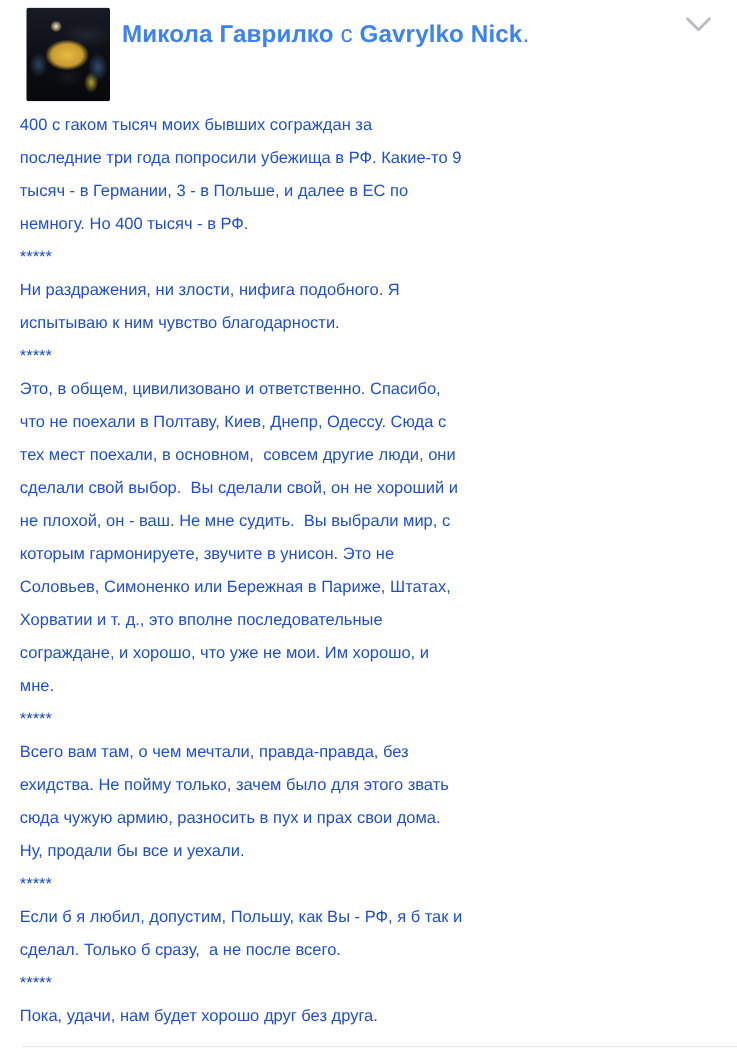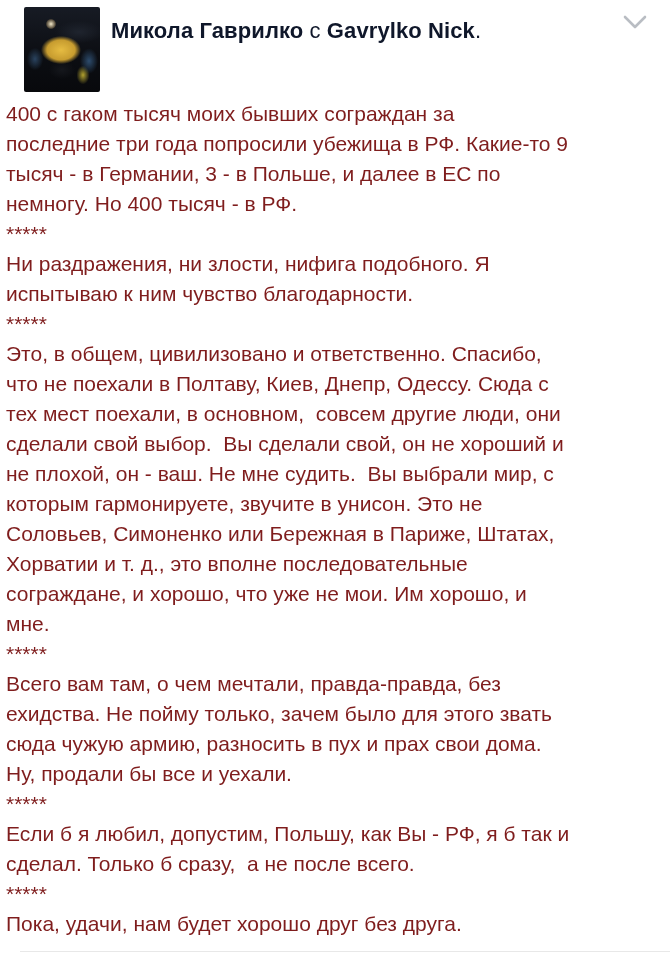--- a/index.html
+++ b/index.html
@@ -34,21 +34,21 @@
   }
 
   .header-text {
     position:absolute;
     left:111px; top:17px;
     right:60px;
   }
   .name-line {
     font-size:22px;
     line-height:27px;
-    color:#0f172a;
+    color:#3b82f6;
     letter-spacing:0.1px;
   }
   .name-line .bold { font-weight:700; cursor:pointer; }
   .name-line .plain { font-weight:400; }
 
   .meta-line {
     margin-top:5px;
     display:flex;
     align-items:center;
     font-size:19px;
@@ -61,25 +61,25 @@
   .chevron {
     position:absolute;
     right:21px; top:13px;
     width:28px; height:20px;
     cursor:pointer;
   }
 
   
   .post-body {
     position:absolute;
-    left:6px; top:99px;
+    left:18px; top:99px;
     width:638px;
-    font-size:21px;
+    font-size:15px;
     line-height:30px;
-    color:#7f1d1d;
+    color:#1d4ed8;
     white-space:pre-wrap;
   }
 
   
   .divider {
     position:absolute;
     left:20px; right:0;
     top:951px;
     height:1px;
     background:#e8e8e8;

